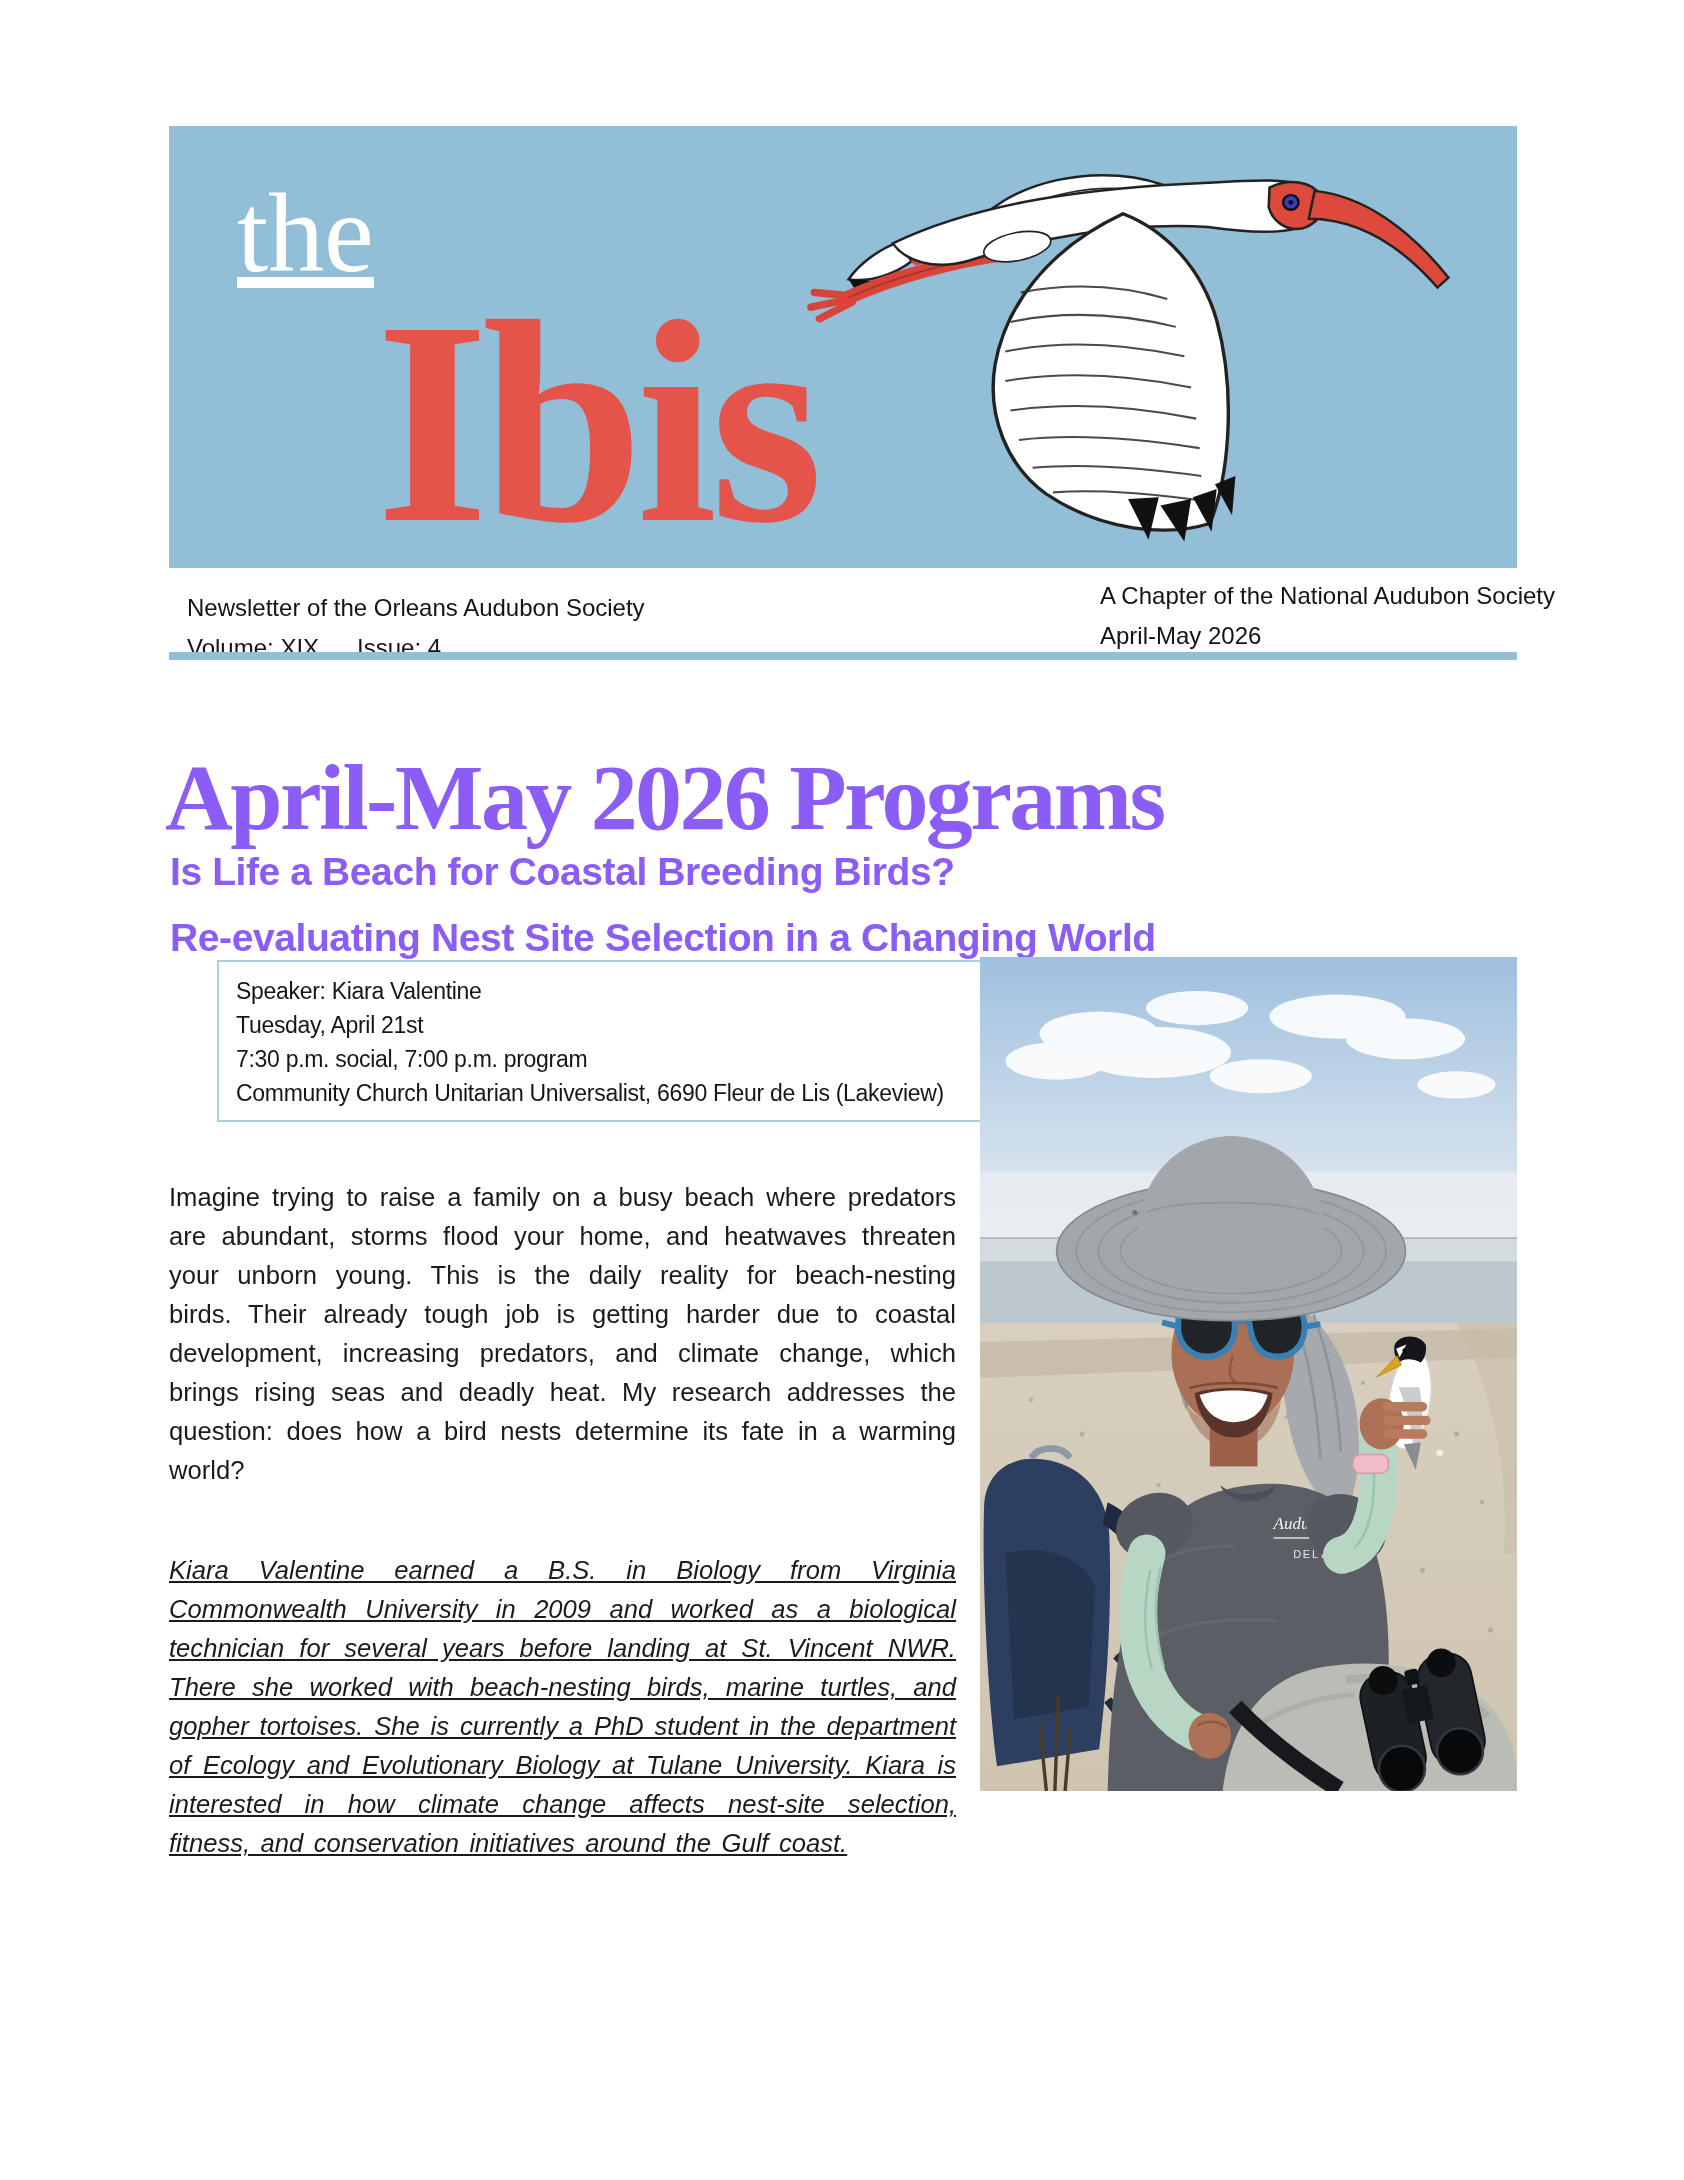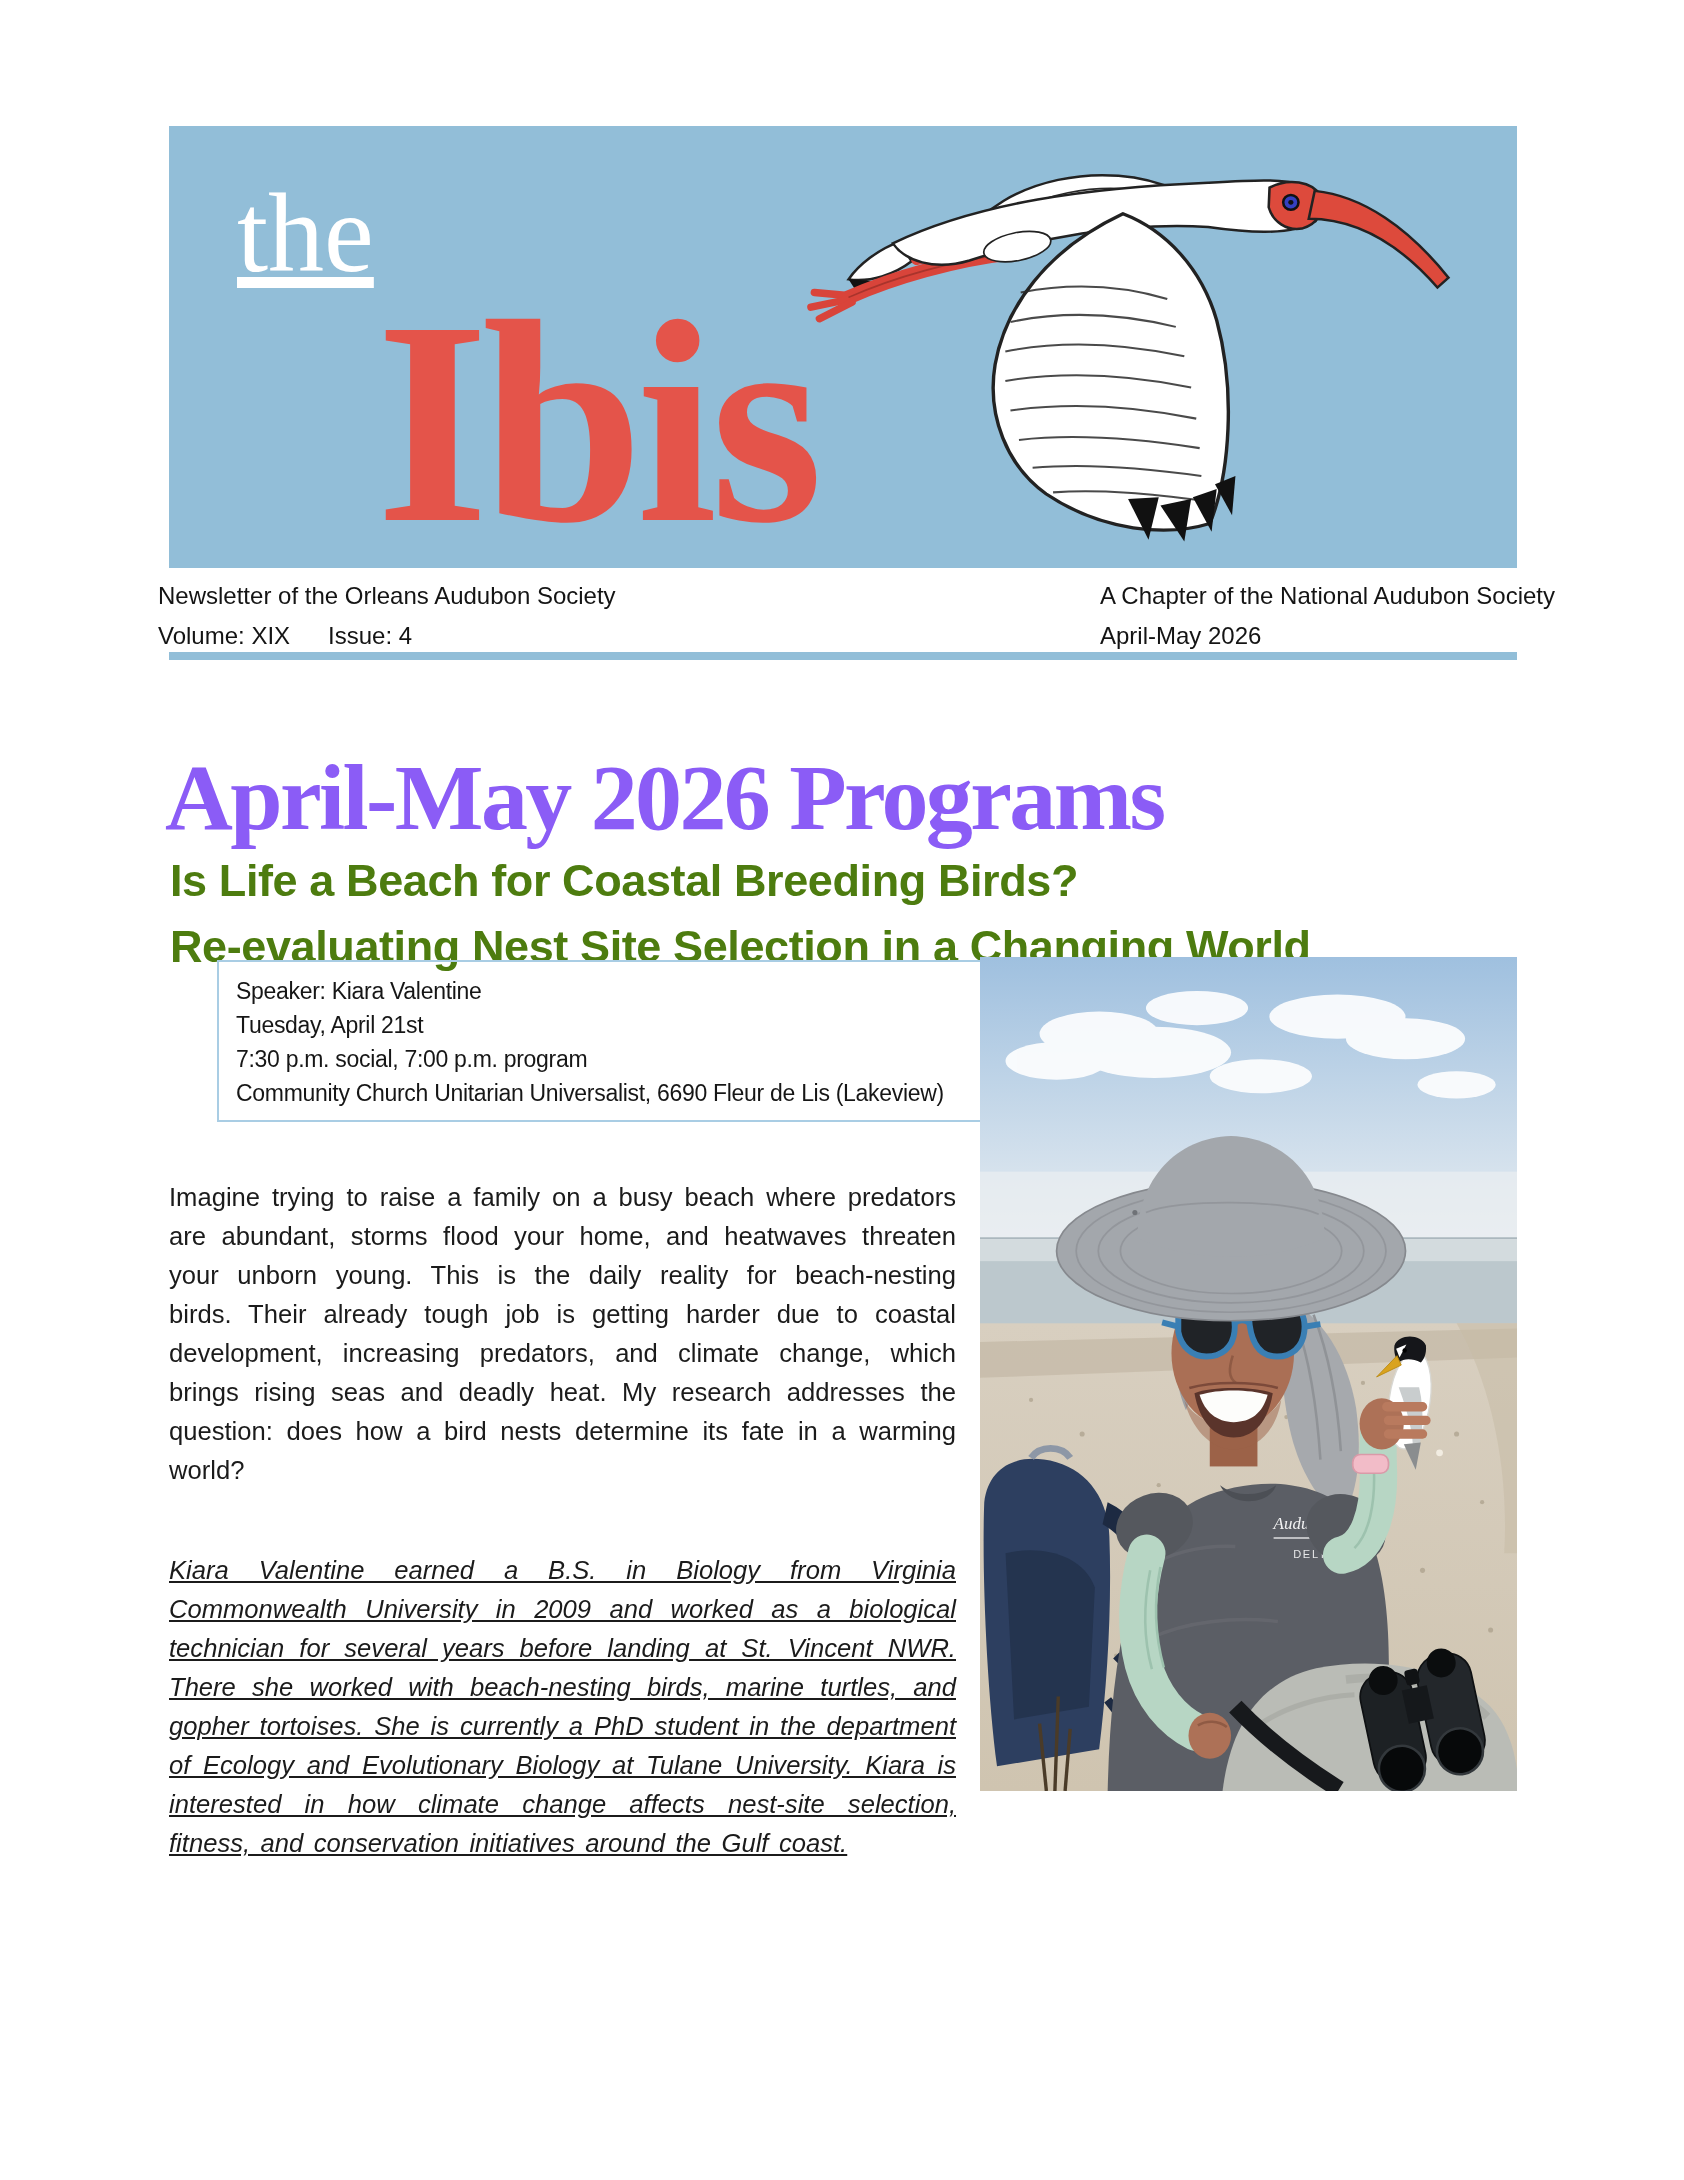--- a/index.html
+++ b/index.html
@@ -7,30 +7,30 @@
         font-family:"Liberation Sans",sans-serif;color:#1b1b1b;}
   
   .banner{position:absolute;left:169px;top:126px;width:1348px;height:442px;background:#92bed8;}
   .logo-the{position:absolute;left:68px;top:51px;font-family:"Liberation Serif",serif;
             font-size:112px;line-height:1;color:#ffffff;text-decoration:underline;}
   .logo-ibis{position:absolute;left:207px;top:152px;font-family:"Liberation Serif",serif;
              font-size:290px;line-height:1;font-weight:bold;letter-spacing:-6.8px;color:#e4544a;}
   .ibis-svg{position:absolute;left:596px;top:19px;width:750px;height:426px;}
   
   .meta{position:absolute;top:576px;font-size:24px;line-height:40px;white-space:nowrap;color:#141414;}
-  .meta-left{left:158px;}
+  .meta-left{left:187px;margin-top:12px;}
   .meta-right{left:1100px;}
   .issue-gap{margin-left:38px;}
   .rule{position:absolute;left:169px;top:652px;width:1348px;height:7.7px;background:#92bed8;}
   
   .section-title{position:absolute;left:165px;top:683px;font-family:"Liberation Serif",serif;
                  font-weight:bold;font-size:94px;line-height:1.1;letter-spacing:-2.6px;
                  color:#8b5cf6;white-space:nowrap;}
-  .talk-title{position:absolute;left:170px;font-weight:bold;font-size:45px;letter-spacing:-0.4px;
-              white-space:nowrap;color:#4d7c0f;}
+  .talk-title{position:absolute;left:170px;font-weight:bold;font-size:39px;letter-spacing:-0.4px;
+              white-space:nowrap;color:#8b5cf6;}
   .talk-title.l1{top:818px;}
   .talk-title.l2{top:884px;}
   .infobox{position:absolute;left:169px;top:960px;width:781px;height:162px;box-sizing:border-box;
            border:2.6px solid #a9cde4;padding:12px 0 0 17px;font-size:23px;line-height:34px;
            letter-spacing:-0.3px;white-space:nowrap;color:#161616;margin-left:48px;}
   .para{position:absolute;left:169px;width:787px;font-size:25.6px;line-height:39px;
         text-align:justify;word-spacing:3.4px;color:#1b1b1b;}
   .para.p1{top:1152px;}
   .para.p2{top:1525px;font-style:italic;text-decoration:underline;}
   

